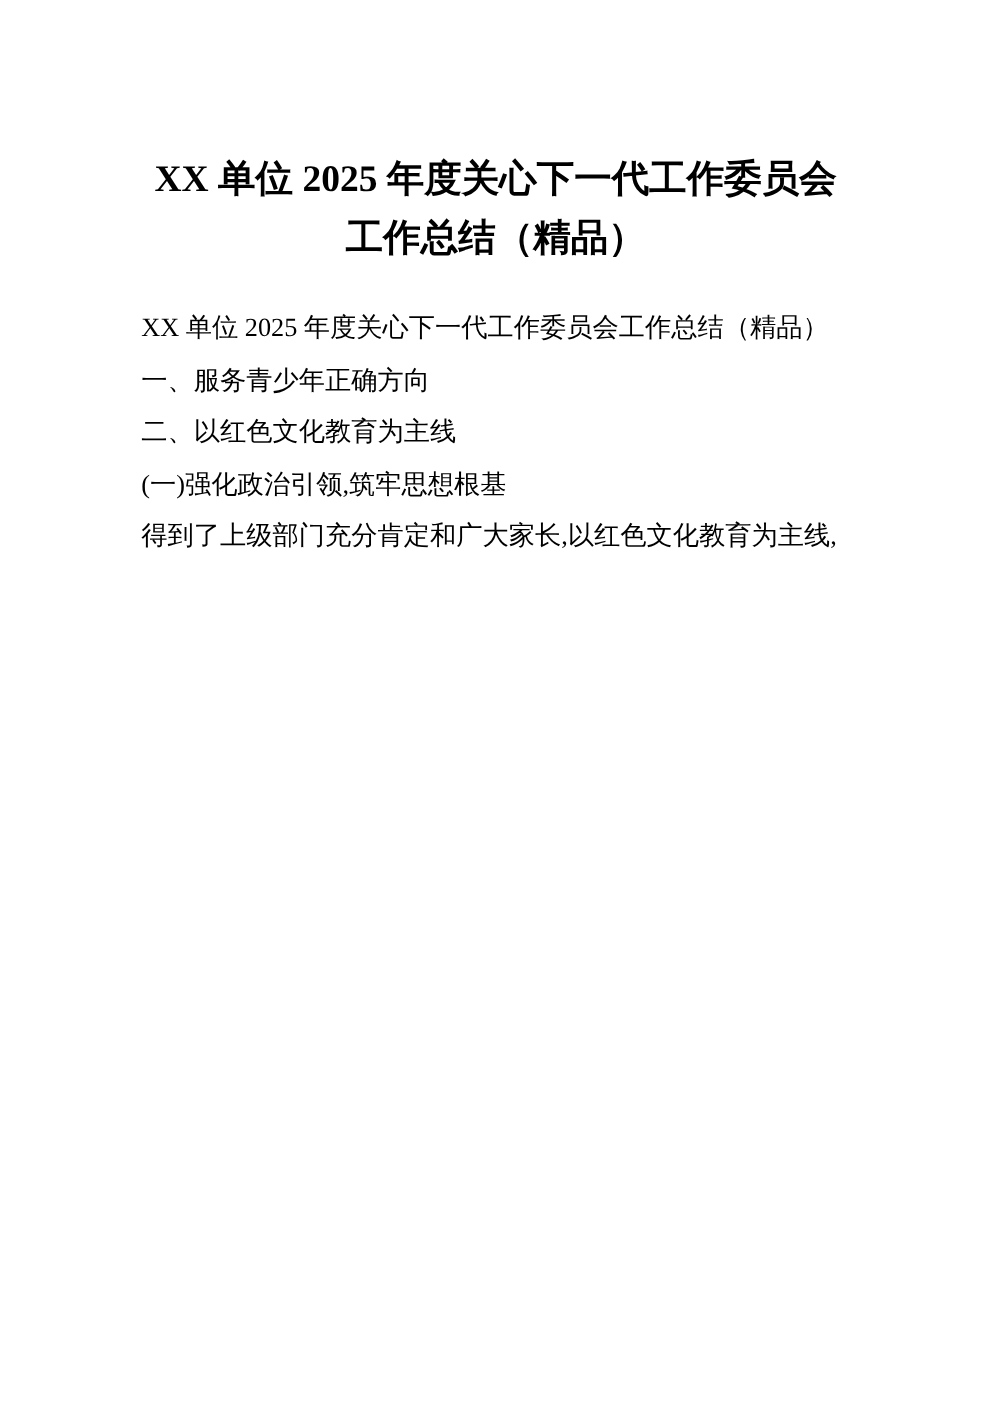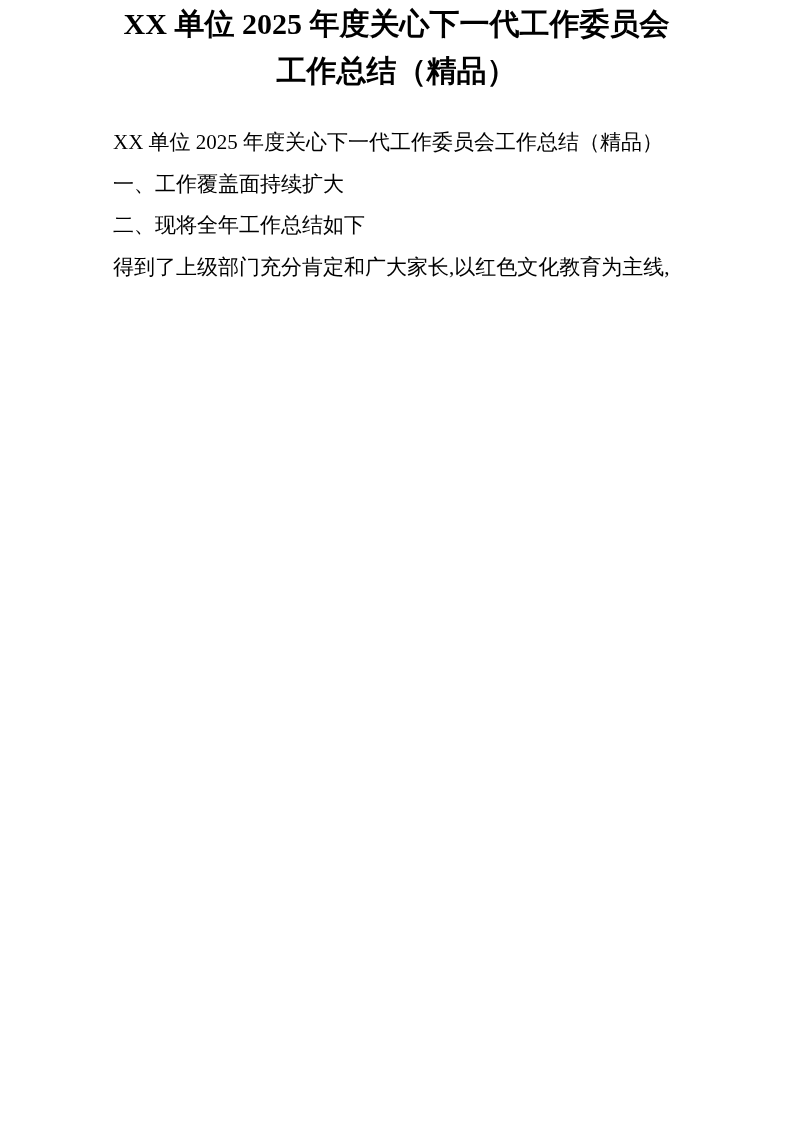--- a/index.html
+++ b/index.html
@@ -13,20 +13,21 @@
     height: 1122px;
     margin: 0 auto;
     background: #ffffff;
     overflow: hidden;
     font-family: "Liberation Serif", "DejaVu Serif", serif;
     color: #000000;
   }
   .content {
     width: 567px;
     margin: 0 auto;
+    padding-top: 120px;
   }
   .doc-title {
     margin: 0 0 28px 0;
     font-size: 30px;
     line-height: 47px;
     font-weight: bold;
     text-align: center;
   }
   .doc-paragraph, .doc-heading {
     margin: 0;
@@ -39,18 +40,19 @@
   }
 </style>
 </head>
 <body>
 
 <div class="page">
   <div class="content">
     <h1 class="doc-title">XX 单位 2025 年度关心下一代工作委员会工作总结（精品）</h1>
     <div id="paragraphs">
         <p class="doc-paragraph">XX 单位 2025 年度关心下一代工作委员会工作总结（精品）</p>
-        <p class="doc-heading">一、工作覆盖面持续扩大</p>
-        <p class="doc-heading">二、现将全年工作总结如下</p>
+        <p class="doc-heading">一、服务青少年正确方向</p>
+        <p class="doc-heading">二、以红色文化教育为主线</p>
+        <p class="doc-heading">(一)强化政治引领,筑牢思想根基</p>
         <p class="doc-paragraph">得到了上级部门充分肯定和广大家长,以红色文化教育为主线,</p>
       </div>
   </div>
 </div>
 
 </body></html>

